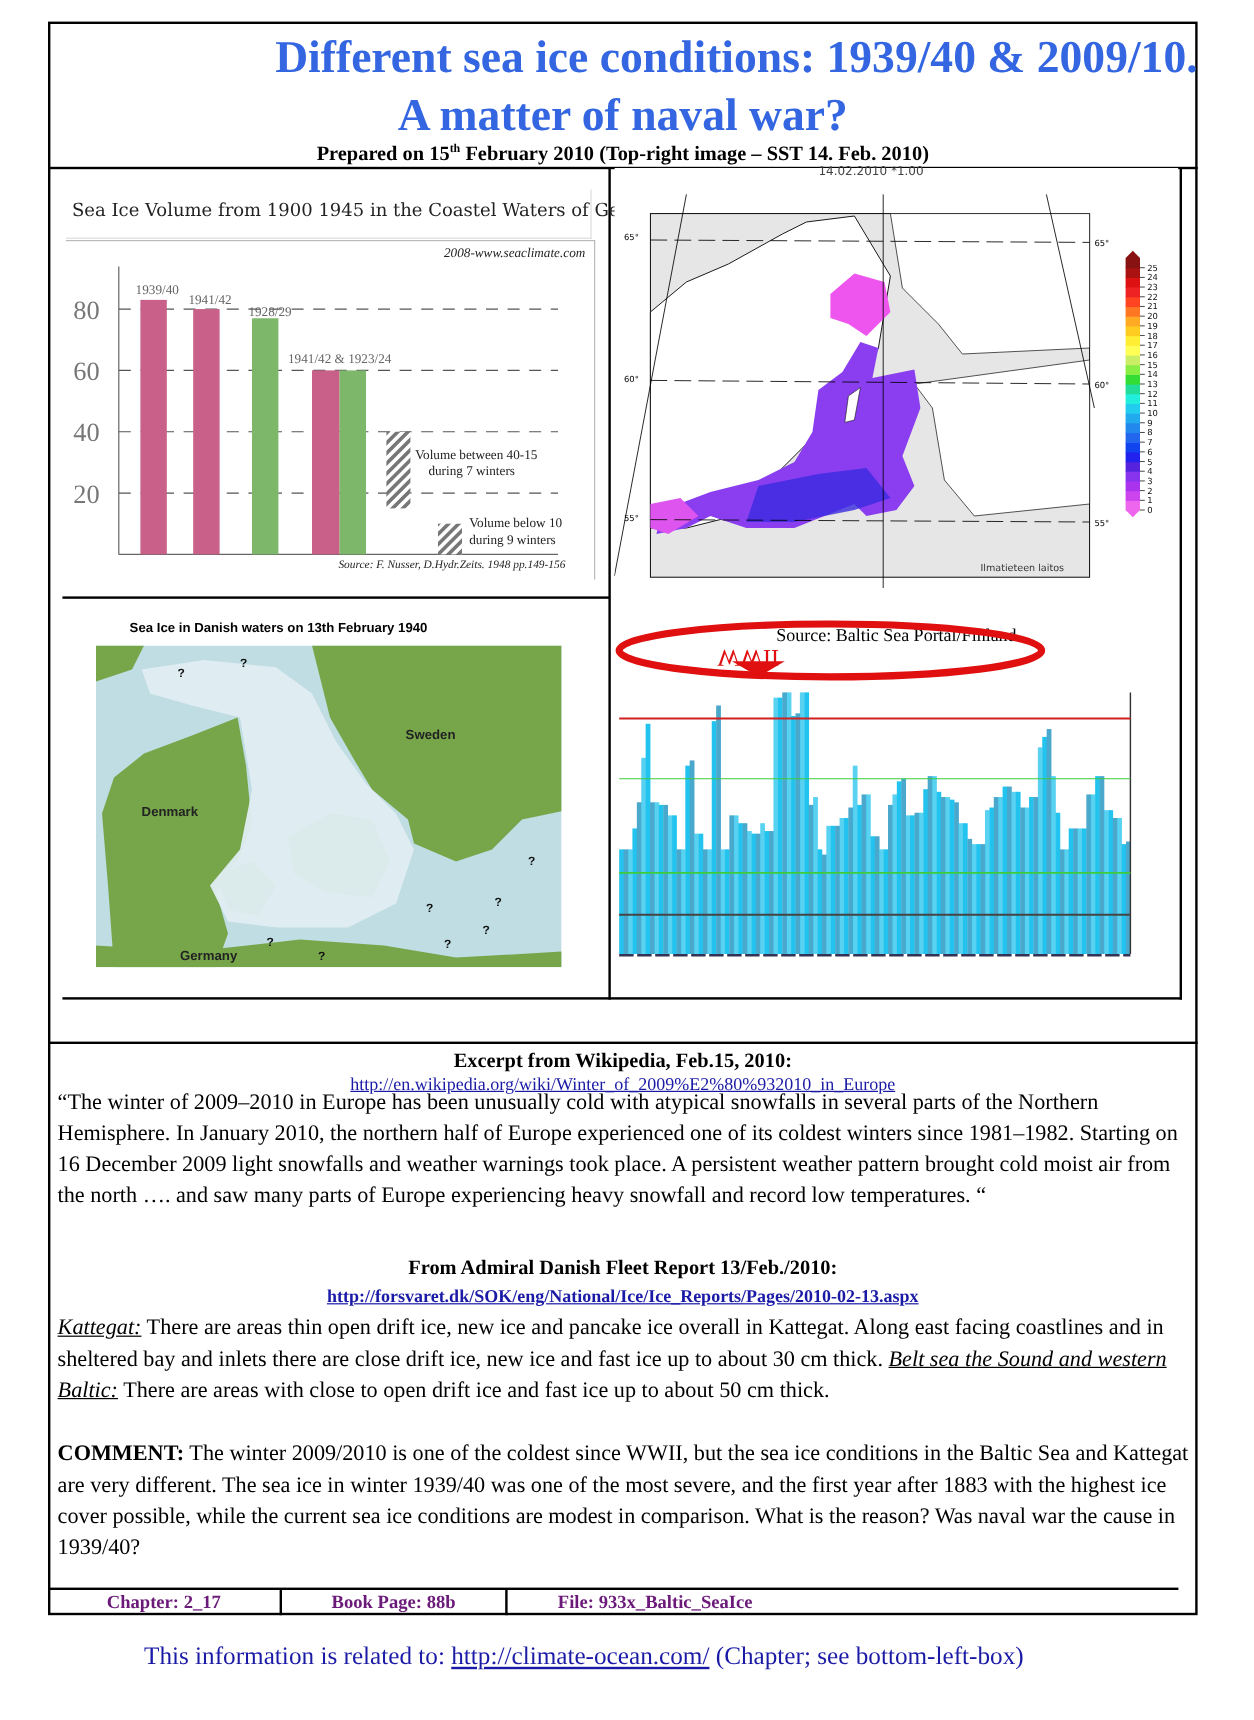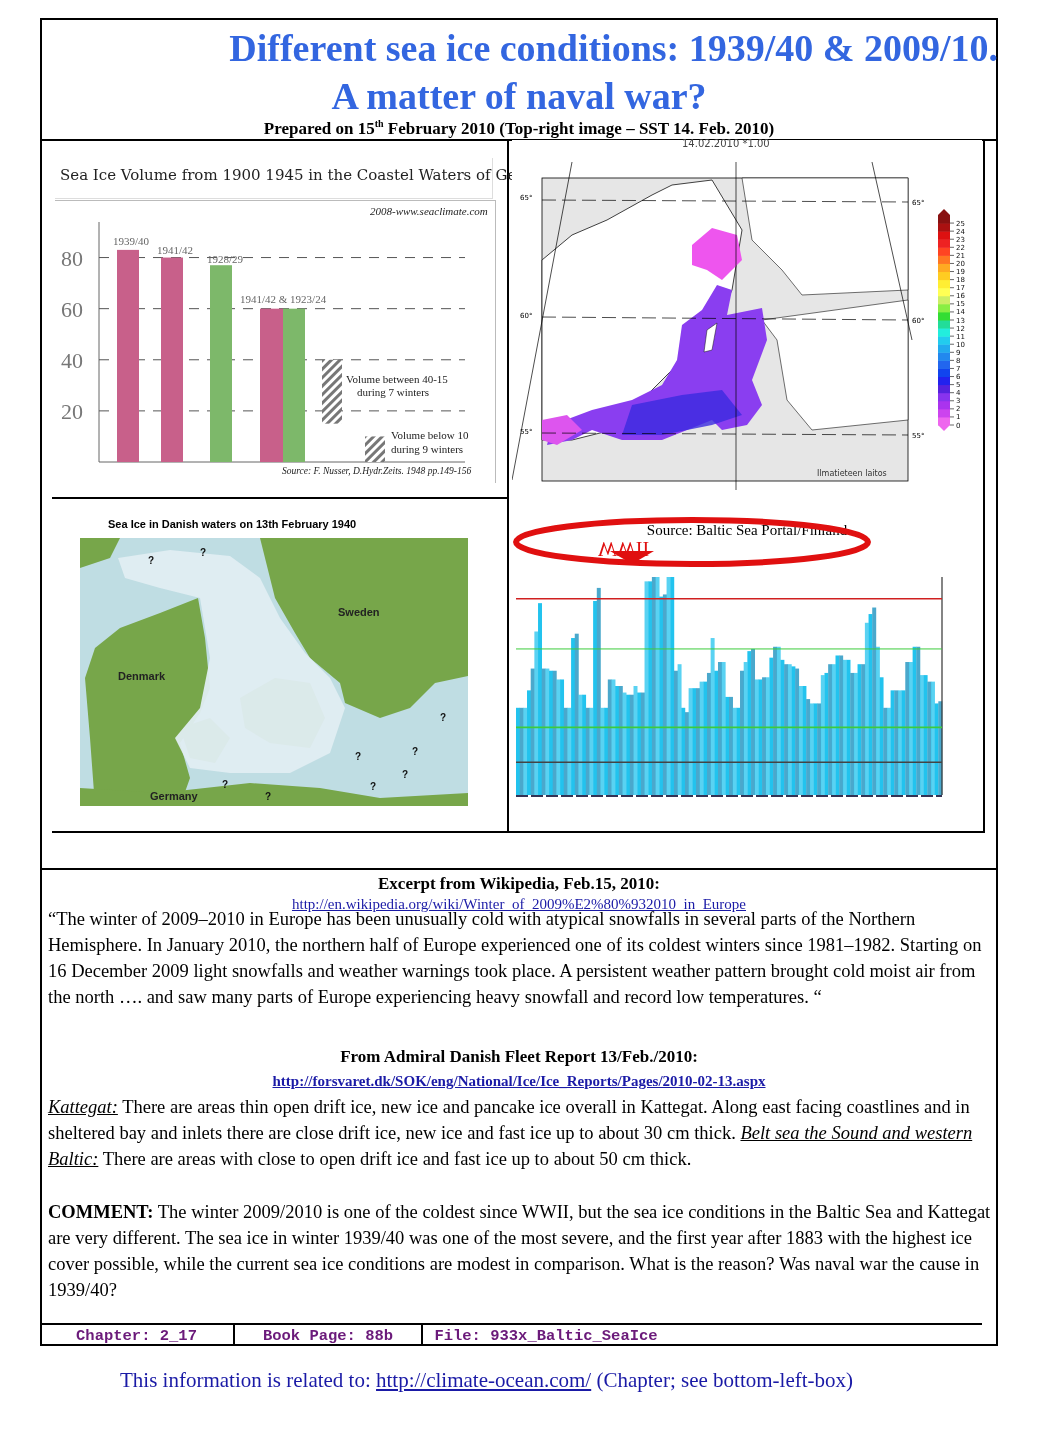--- a/index.html
+++ b/index.html
@@ -52,21 +52,21 @@
   a.lk{color:#1a1aa6;text-decoration:underline;}
   .para{left:48px;width:948px;font-size:18.5px;line-height:26px;}
   #wiki-text{top:870px;margin-top:36px;}
   #dfr-head{top:1047px;font-weight:bold;font-size:17px;}
   #dfr-link{top:1073px;font-weight:bold;font-size:15px;}
   #dfr-text{top:1094px;}
   #comment-text{top:1199px;}
   .ul-it{font-style:italic;text-decoration:underline;}
 
   
-  #foot{left:40px;top:1323px;width:942px;height:23px;border-top:2px solid #000;display:flex;box-sizing:border-box;font-family:Liberation Mono, monospace;}
+  #foot{left:40px;top:1323px;width:942px;height:23px;border-top:2px solid #000;display:flex;box-sizing:border-box;}
   .fcell{color:#6b1a7a;font-weight:bold;font-size:15.5px;text-align:center;line-height:22px;border-right:2px solid #000;box-sizing:border-box;}
   .fcell:last-child{border-right:none;}
   #related{left:120px;top:1368px;font-size:21px;color:#1a1aa6;}
   #related a{color:#1a1aa6;}
 </style>
 </head>
 <body>
 
 <div id="frame" class="abs"></div>
 

